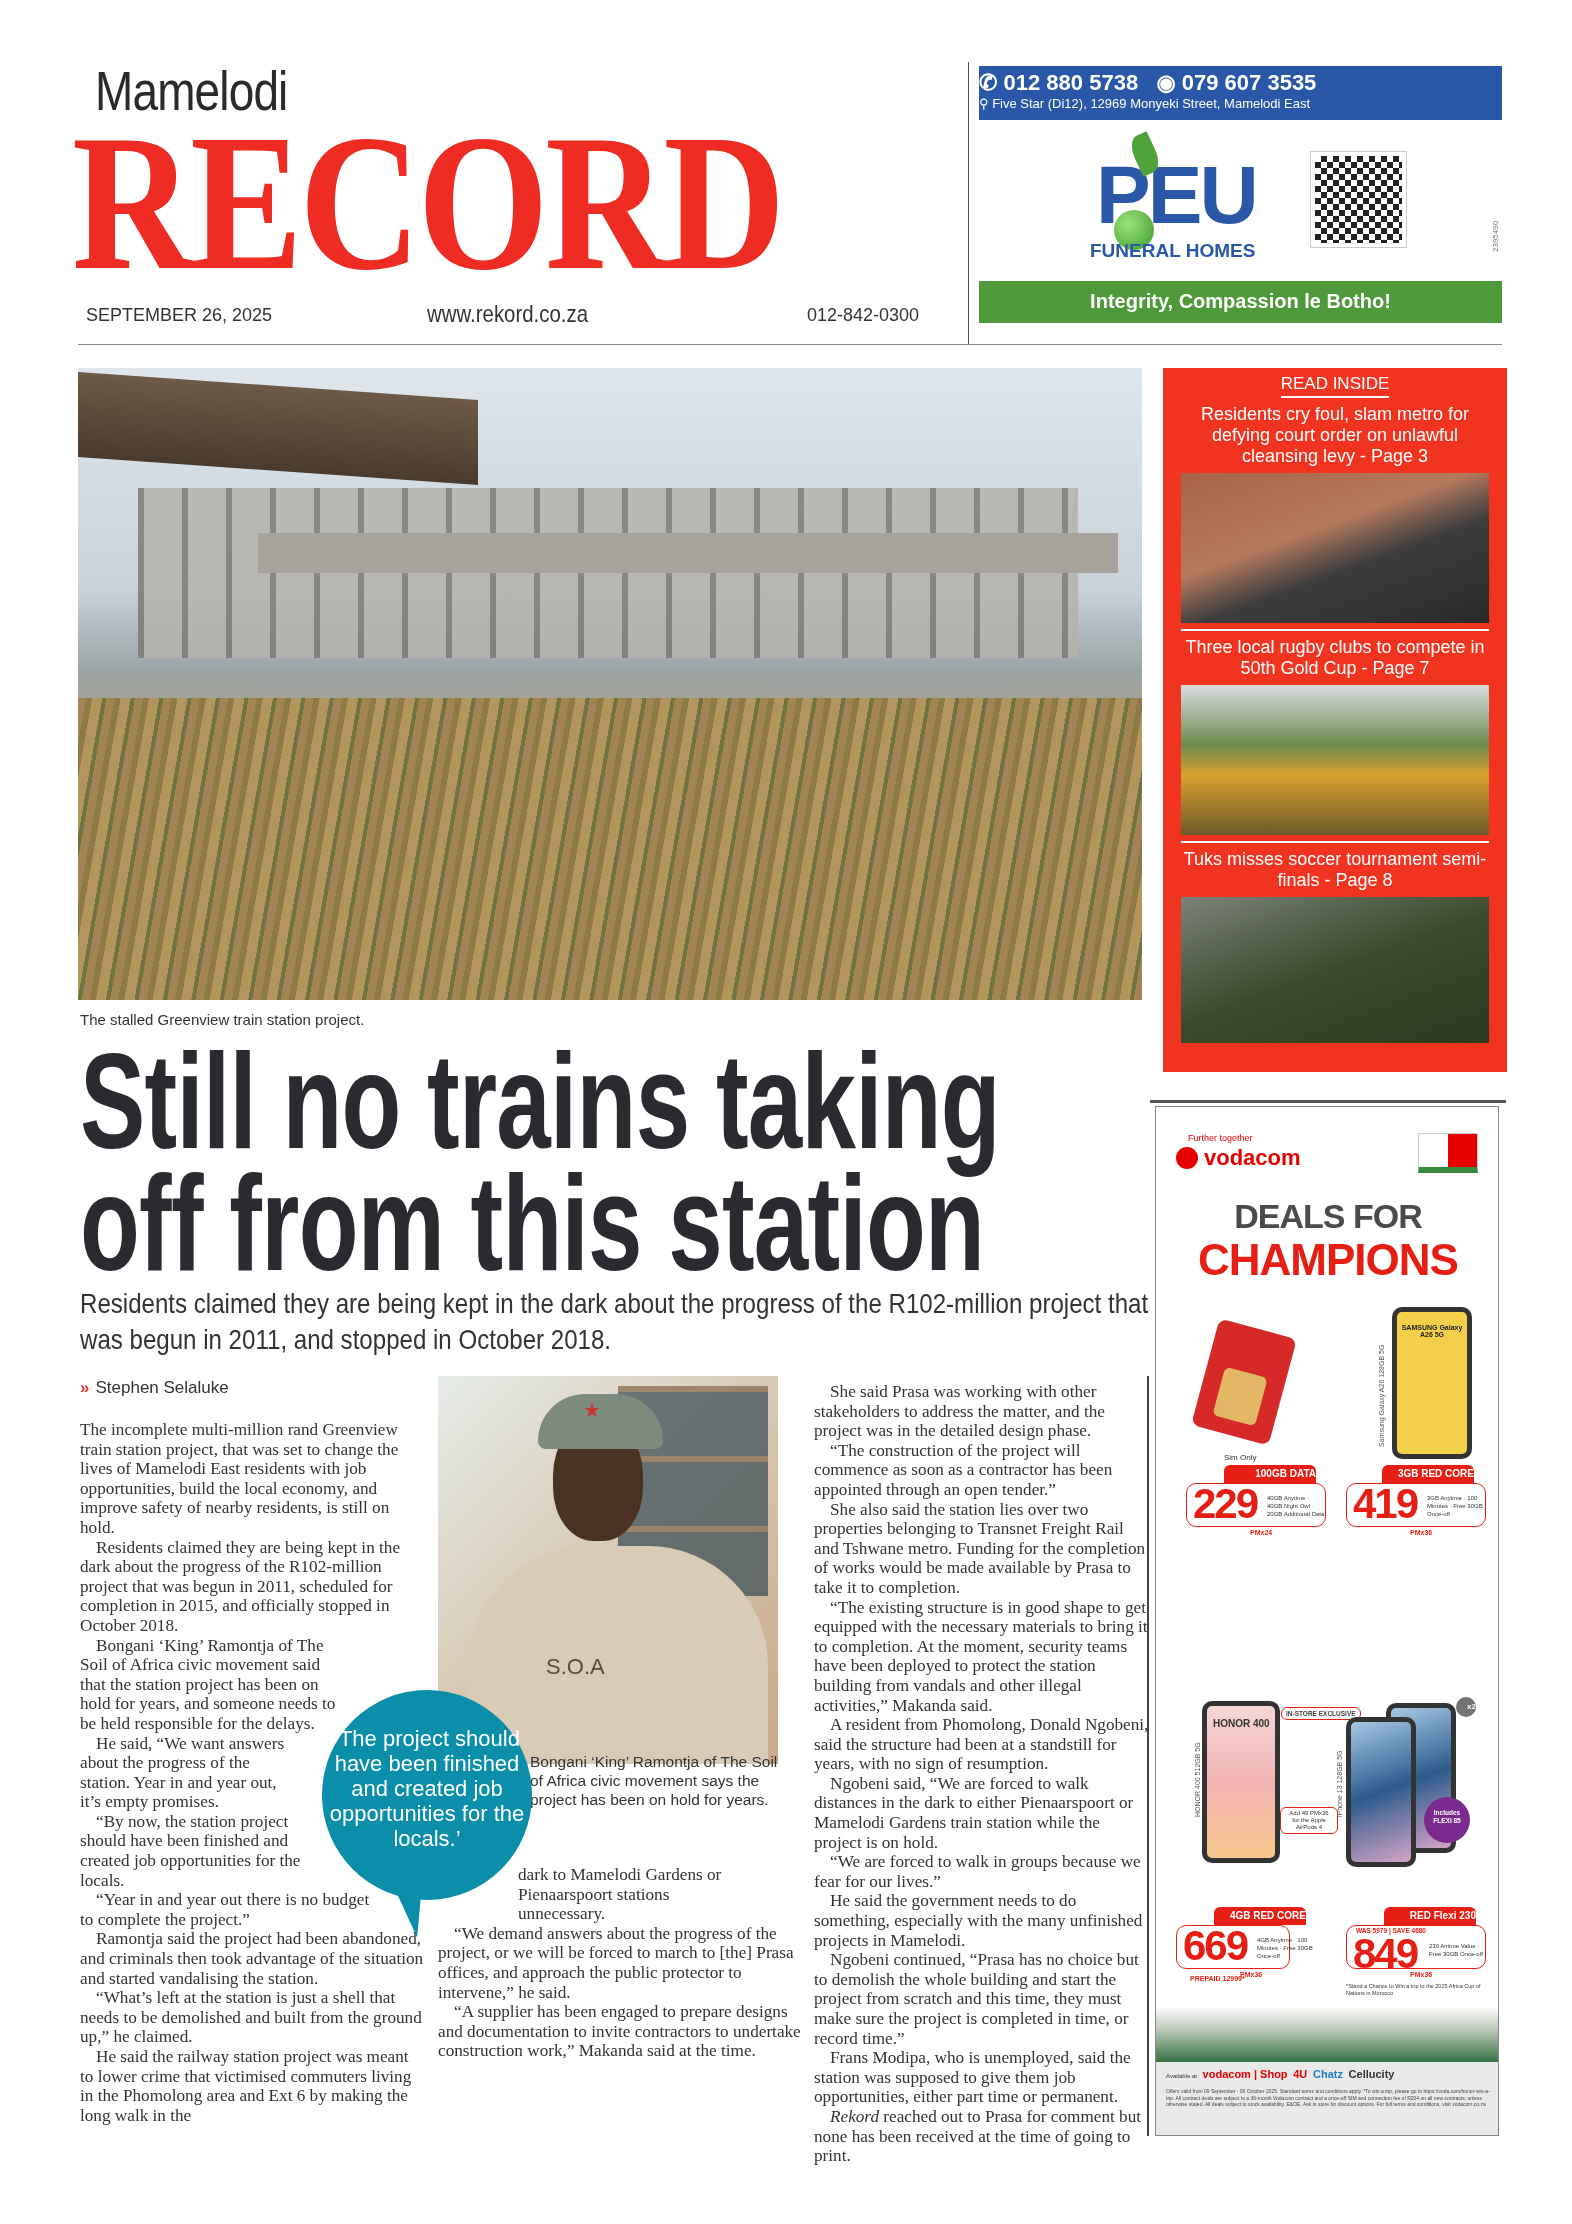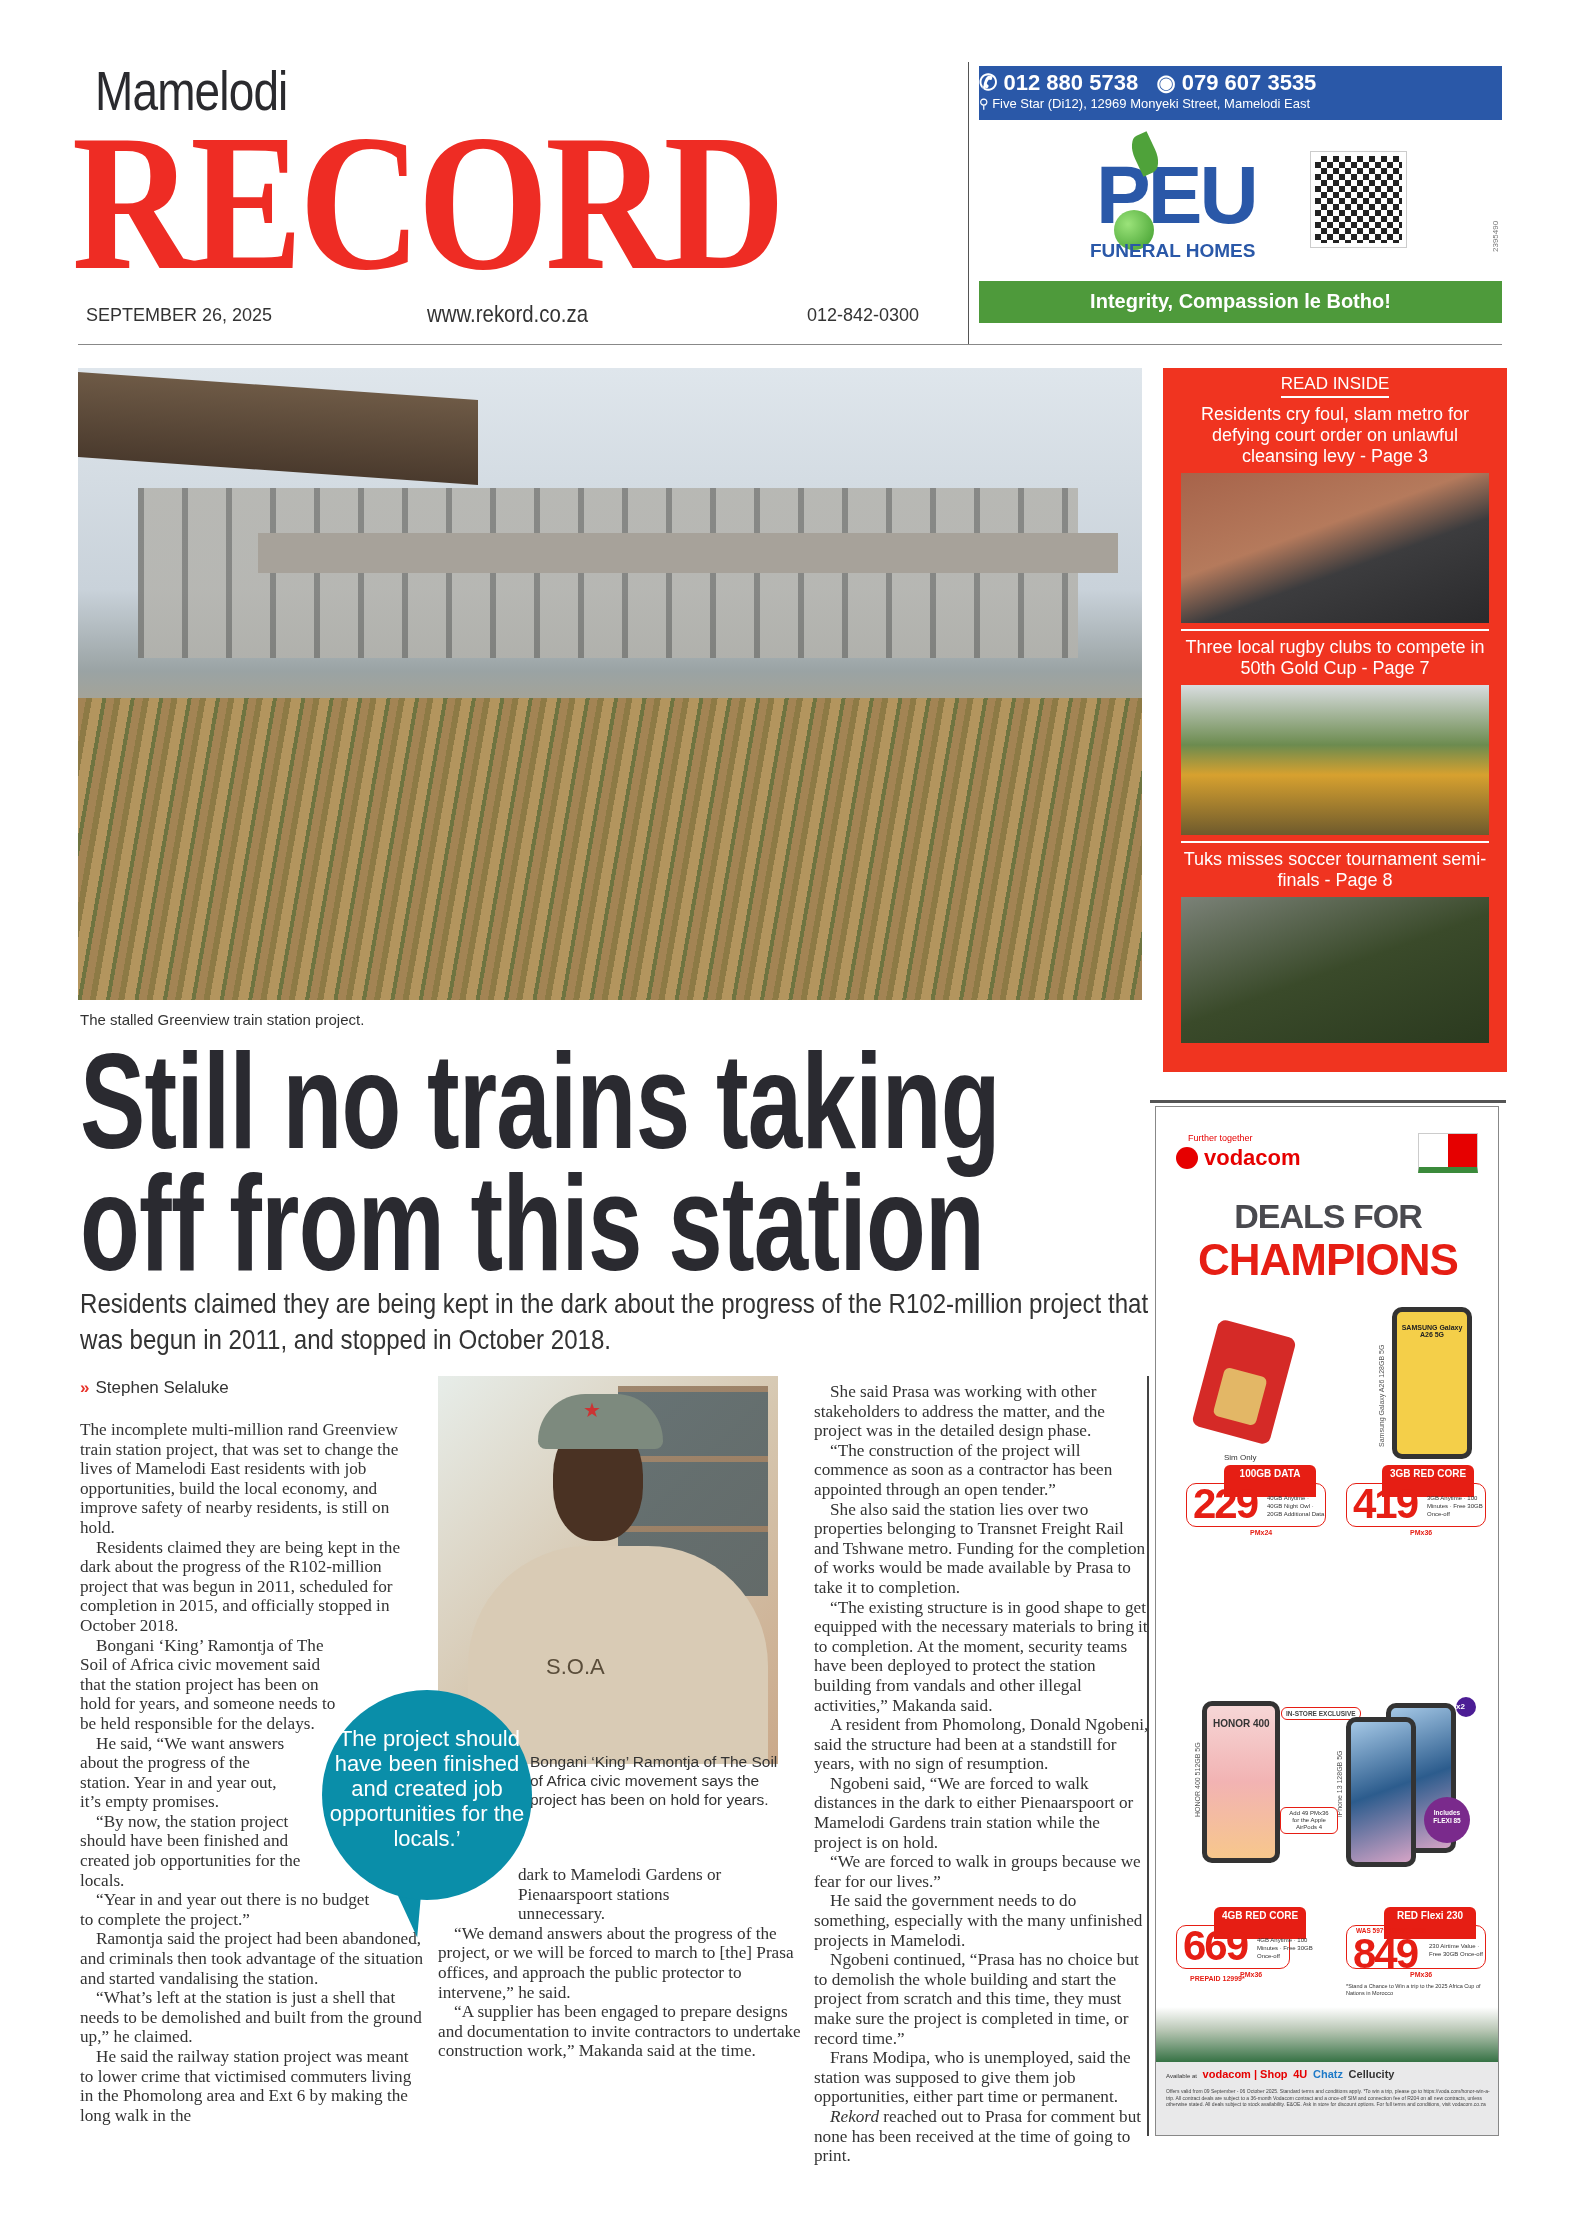--- a/index.html
+++ b/index.html
@@ -76,31 +76,31 @@
 .voda .partner{position:absolute;left:262px;top:26px;width:60px;height:40px;background:linear-gradient(90deg,#fff 50%,#e60000 50%);border:1px solid #ccc;border-bottom:6px solid #3b8a3b}
 .voda .deals{position:absolute;left:0;top:90px;width:344px;text-align:center;font-size:34px;font-weight:bold;color:#4a4a4f;letter-spacing:-1px}
 .voda .champ{position:absolute;left:0;top:128px;width:344px;text-align:center;font-size:44px;font-weight:bold;color:#e61e14;letter-spacing:-1px}
 .sim{position:absolute;left:48px;top:220px;width:80px;height:110px;background:#d52a27;border-radius:8px;transform:rotate(15deg)}
 .sim .chip{position:absolute;left:18px;top:45px;width:44px;height:50px;background:#e3b766;border-radius:6px}
 .phone{position:absolute;border-radius:10px;border:5px solid #333}
 .ph-sam{left:236px;top:200px;width:80px;height:152px;background:#f4cf49}
 .ph-sam .t{font-size:7px;font-weight:bold;text-align:center;padding-top:12px;color:#222}
 .vert{position:absolute;font-size:7px;color:#555;transform:rotate(-90deg);transform-origin:left top;white-space:nowrap}
 .simonly{position:absolute;left:68px;top:346px;font-size:8px;color:#333}
-.plan{position:absolute;height:32px;background:#e61e14;color:#fff;font-size:10px;font-weight:bold;text-align:center;line-height:18px;border-radius:6px 6px 0 0}
+.plan{position:absolute;height:18px;background:#e61e14;color:#fff;font-size:10px;font-weight:bold;text-align:right;line-height:18px;border-radius:6px 6px 0 0}
 .price{position:absolute;border:1.5px solid #e61e14;border-radius:10px;height:44px}
 .price .n{position:absolute;left:6px;top:-4px;font-size:42px;font-weight:bold;color:#e61e14;letter-spacing:-2px}
 .price .d{position:absolute;font-size:6px;color:#333;line-height:8px;top:10px}
 .price .pm{position:absolute;bottom:-10px;font-size:7px;font-weight:bold;color:#e61e14;background:#fff;padding:0 3px}
 .ph-hon{left:46px;top:620px;width:78px;height:162px;background:linear-gradient(#f6d6d6,#f2b3b3 50%,#f7c78c)}
 .ph-hon .t{font-size:10px;font-weight:bold;padding:12px 0 0 6px;color:#333}
 .ph-ip1{left:190px;top:610px;width:70px;height:150px;background:linear-gradient(160deg,#a5c8e6,#2c5c8d 50%,#d5a4c6)}
 .ph-ip2{left:230px;top:596px;width:70px;height:150px;background:linear-gradient(160deg,#a5c8e6,#2c5c8d 50%,#d5a4c6)}
 .instore{position:absolute;left:125px;top:600px;font-size:6.5px;font-weight:bold;color:#444;border:1px solid #e61e14;border-radius:6px;padding:2px 4px;background:#fff}
-.x2{position:absolute;left:300px;top:590px;width:20px;height:20px;border-radius:50%;background:#4c1d95;color:#fff;font-size:8px;font-weight:bold;text-align:left;line-height:20px}
+.x2{position:absolute;left:300px;top:590px;width:20px;height:20px;border-radius:50%;background:#737373;color:#fff;font-size:8px;font-weight:bold;text-align:right;line-height:20px}
 .flexi{position:absolute;left:268px;top:690px;width:46px;height:46px;border-radius:50%;background:#7a2a8c;color:#fff;font-size:6.5px;font-weight:bold;text-align:center;padding-top:12px;line-height:8px}
 .add{position:absolute;left:124px;top:700px;font-size:6px;text-align:center;color:#333;border:1px solid #e61e14;border-radius:6px;padding:2px 4px;background:#fff;line-height:7px}
 .winline{position:absolute;left:190px;top:930px;font-size:5.5px;color:#333;line-height:7px;width:140px}
 .rugby{position:absolute;left:0;top:940px;width:344px;height:130px;background:radial-gradient(circle at 80% 30%,#e61e14 0 30px,transparent 32px),linear-gradient(180deg,#fff 0%,#cfd8cb 30%,#1f5a30 60%,#e3c44f 100%)}
 .avail{position:absolute;left:0;top:955px;width:344px;height:75px;background:#e9e9ea}
 .avail .row{position:absolute;left:10px;top:6px;font-size:6px;color:#333;white-space:nowrap}
 .avail .row b{font-size:11px;margin-left:4px}
 .avail .row .v{color:#e60000}
 .avail .row .c{color:#1e7ac8}
 .avail .terms{position:absolute;left:10px;top:26px;width:326px;font-size:5px;line-height:6.5px;color:#444}

